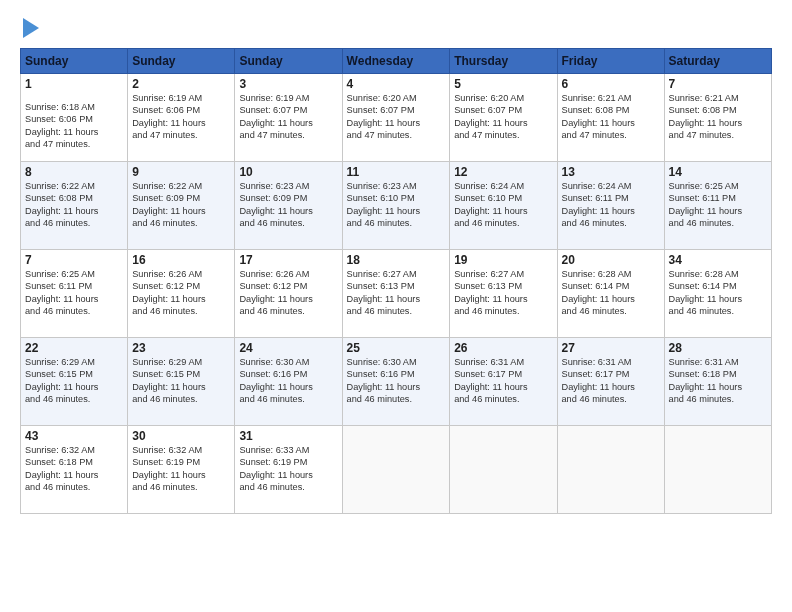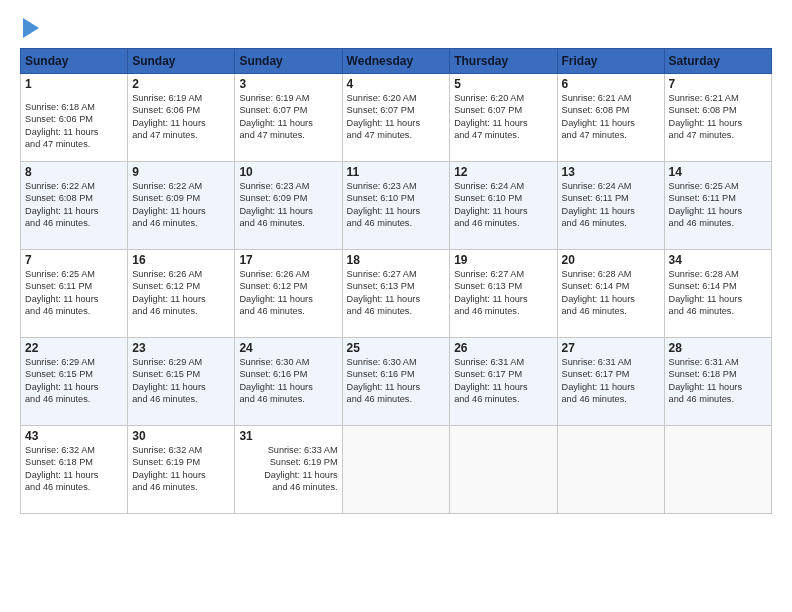--- a/index.html
+++ b/index.html
@@ -352,21 +352,21 @@
           </td>
           <td>
             <span class="day-num">30</span>
             <div class="day-info" style="white-space: pre-line;">Sunrise: 6:32 AM
 Sunset: 6:19 PM
 Daylight: 11 hours
 and 46 minutes.</div>
           </td>
           <td>
             <span class="day-num">31</span>
-            <div class="day-info" style="white-space: pre-line; text-align: right;">Sunrise: 6:33 AM
+            <div class="day-info" style="white-space: pre-line;">Sunrise: 6:33 AM
 Sunset: 6:19 PM
 Daylight: 11 hours
 and 46 minutes.</div>
           </td>
           <td class="empty-cell"></td>
           <td class="empty-cell"></td>
           <td class="empty-cell"></td>
           <td class="empty-cell"></td>
         </tr>
       </tbody>

